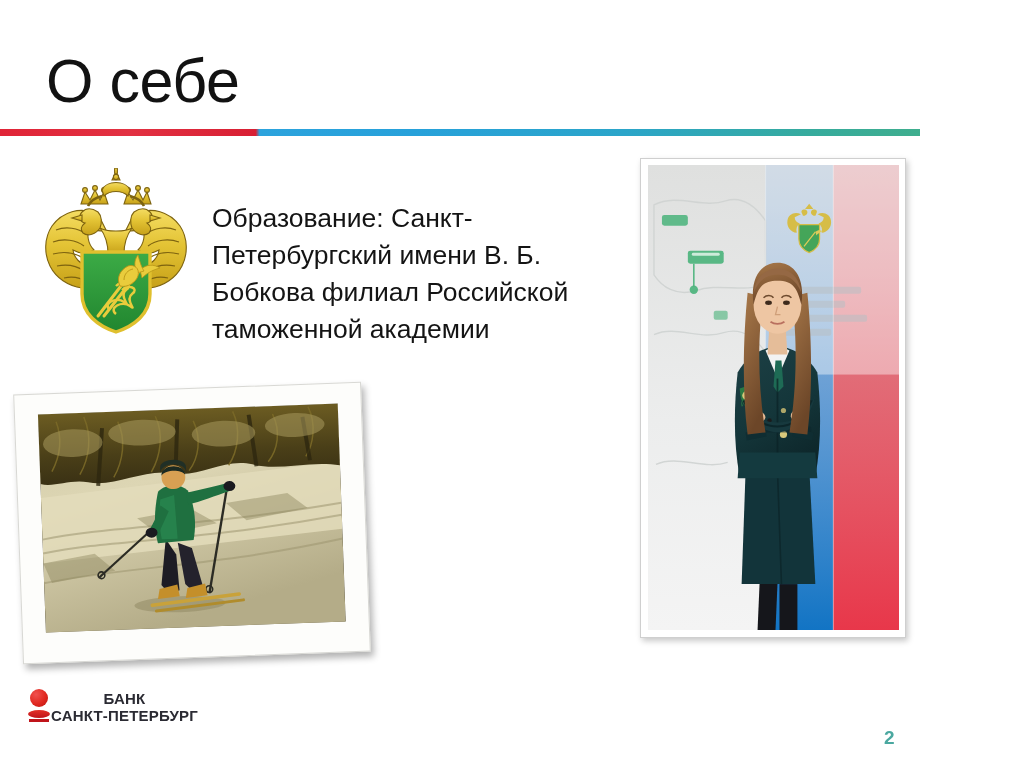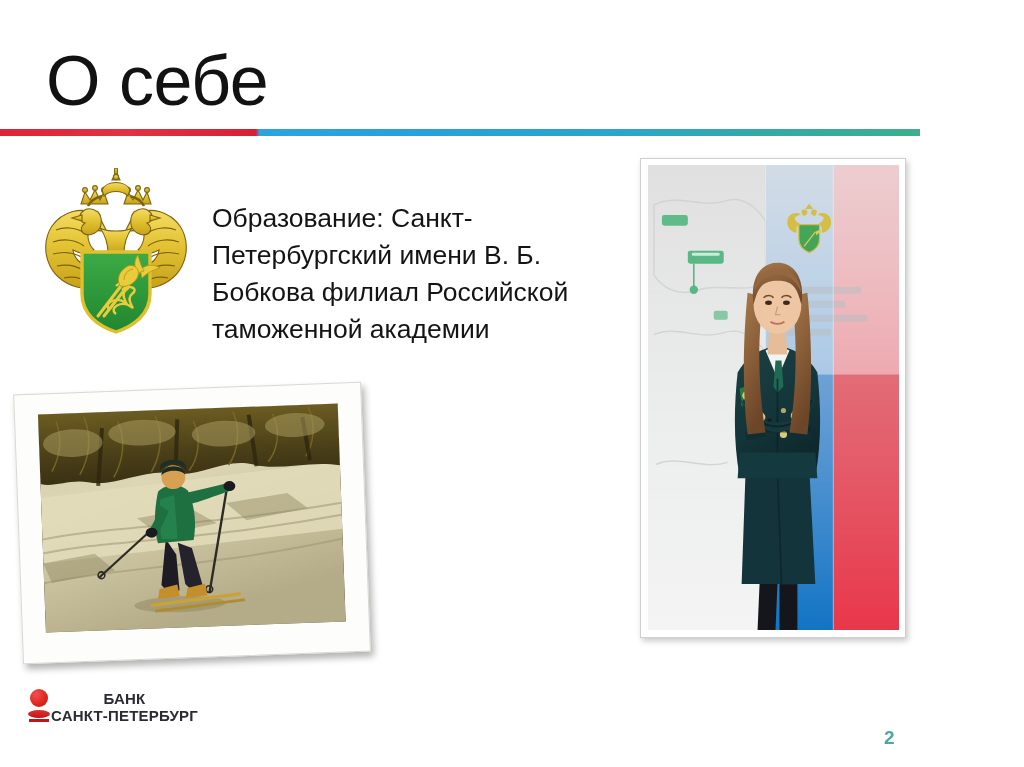--- a/index.html
+++ b/index.html
@@ -17,21 +17,21 @@
     height: 767px;
     background: #ffffff;
     overflow: hidden;
   }
 
   
   #slide-title {
     position: absolute;
     left: 46px;
     top: 42px;
-    font-size: 70px;
+    font-size: 61px;
     line-height: 78px;
     font-weight: 400;
     color: #121212;
     letter-spacing: -0.5px;
     white-space: nowrap;
   }
 
   
   #title-rule {
     position: absolute;

